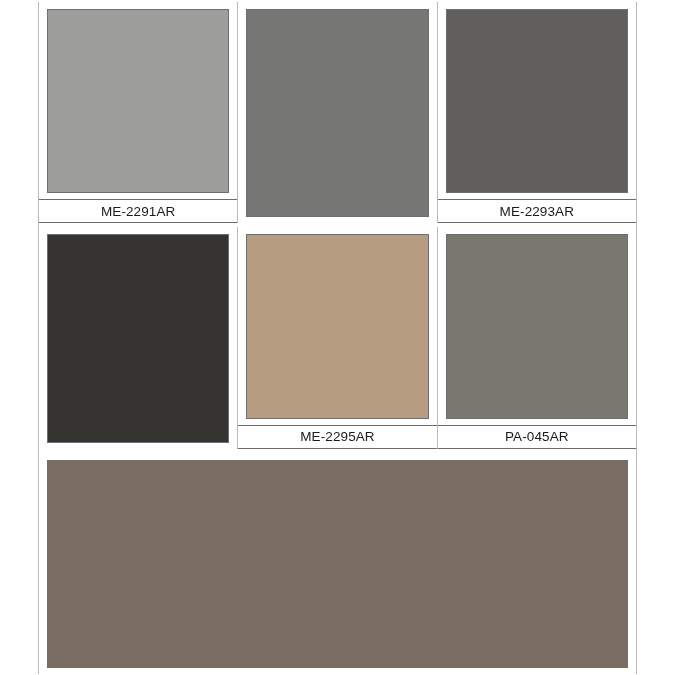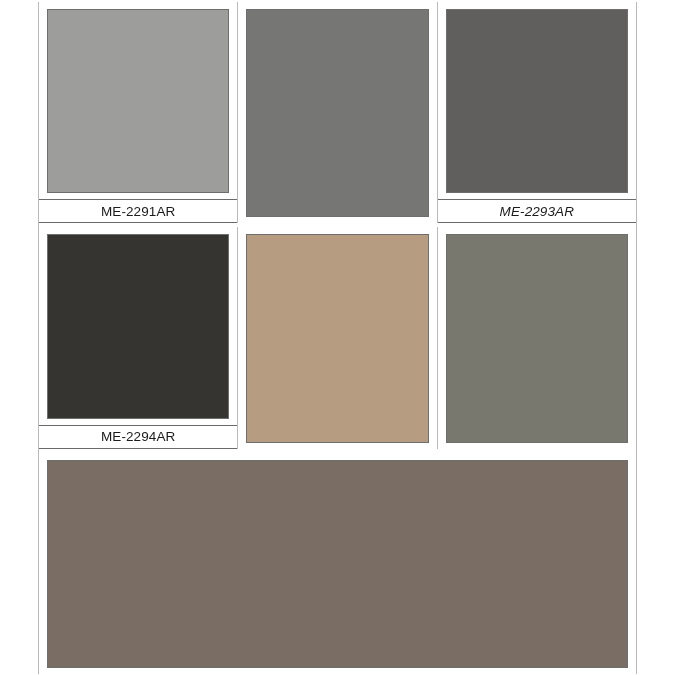--- a/index.html
+++ b/index.html
@@ -39,21 +39,20 @@
     flex: 1 1 0;
     min-width: 0;
     display: flex;
     flex-direction: column;
     box-sizing: border-box;
     border-right: 1px solid #b9b9b9;
     background: #ffffff;
   }
   .swatch-cell:last-child {
     border-right: none;
-    font-style: italic;
   }
 
   .chip-area {
     flex: 1 1 auto;
     display: flex;
     align-items: center;
     justify-content: center;
     padding: 7px 8px 6px 8px;
     box-sizing: border-box;
     min-height: 0;
@@ -122,32 +121,35 @@
     </div>
   </div>
 
   <div class="row-gap"></div>
 
   <div class="swatch-row">
     <div class="swatch-cell">
       <div class="chip-area">
         <div class="color-chip" style="background-color: rgb(53, 52, 48);"></div>
       </div>
-      <div class="label-band">
-        <span class="label-text">ME-2294AR</span>
-      </div>
     </div>
     <div class="swatch-cell">
       <div class="chip-area">
         <div class="color-chip" style="background-color: rgb(182, 157, 130);"></div>
       </div>
+      <div class="label-band">
+        <span class="label-text">ME-2295AR</span>
+      </div>
     </div>
     <div class="swatch-cell">
       <div class="chip-area">
         <div class="color-chip" style="background-color: rgb(120, 120, 111);"></div>
+      </div>
+      <div class="label-band">
+        <span class="label-text">PA-045AR</span>
       </div>
     </div>
   </div>
 
   <div class="row-gap"></div>
 
   <div class="swatch-row">
     <div class="swatch-cell">
       <div class="chip-area">
         <div class="color-chip" style="background-color: rgb(122, 110, 100);"></div>

